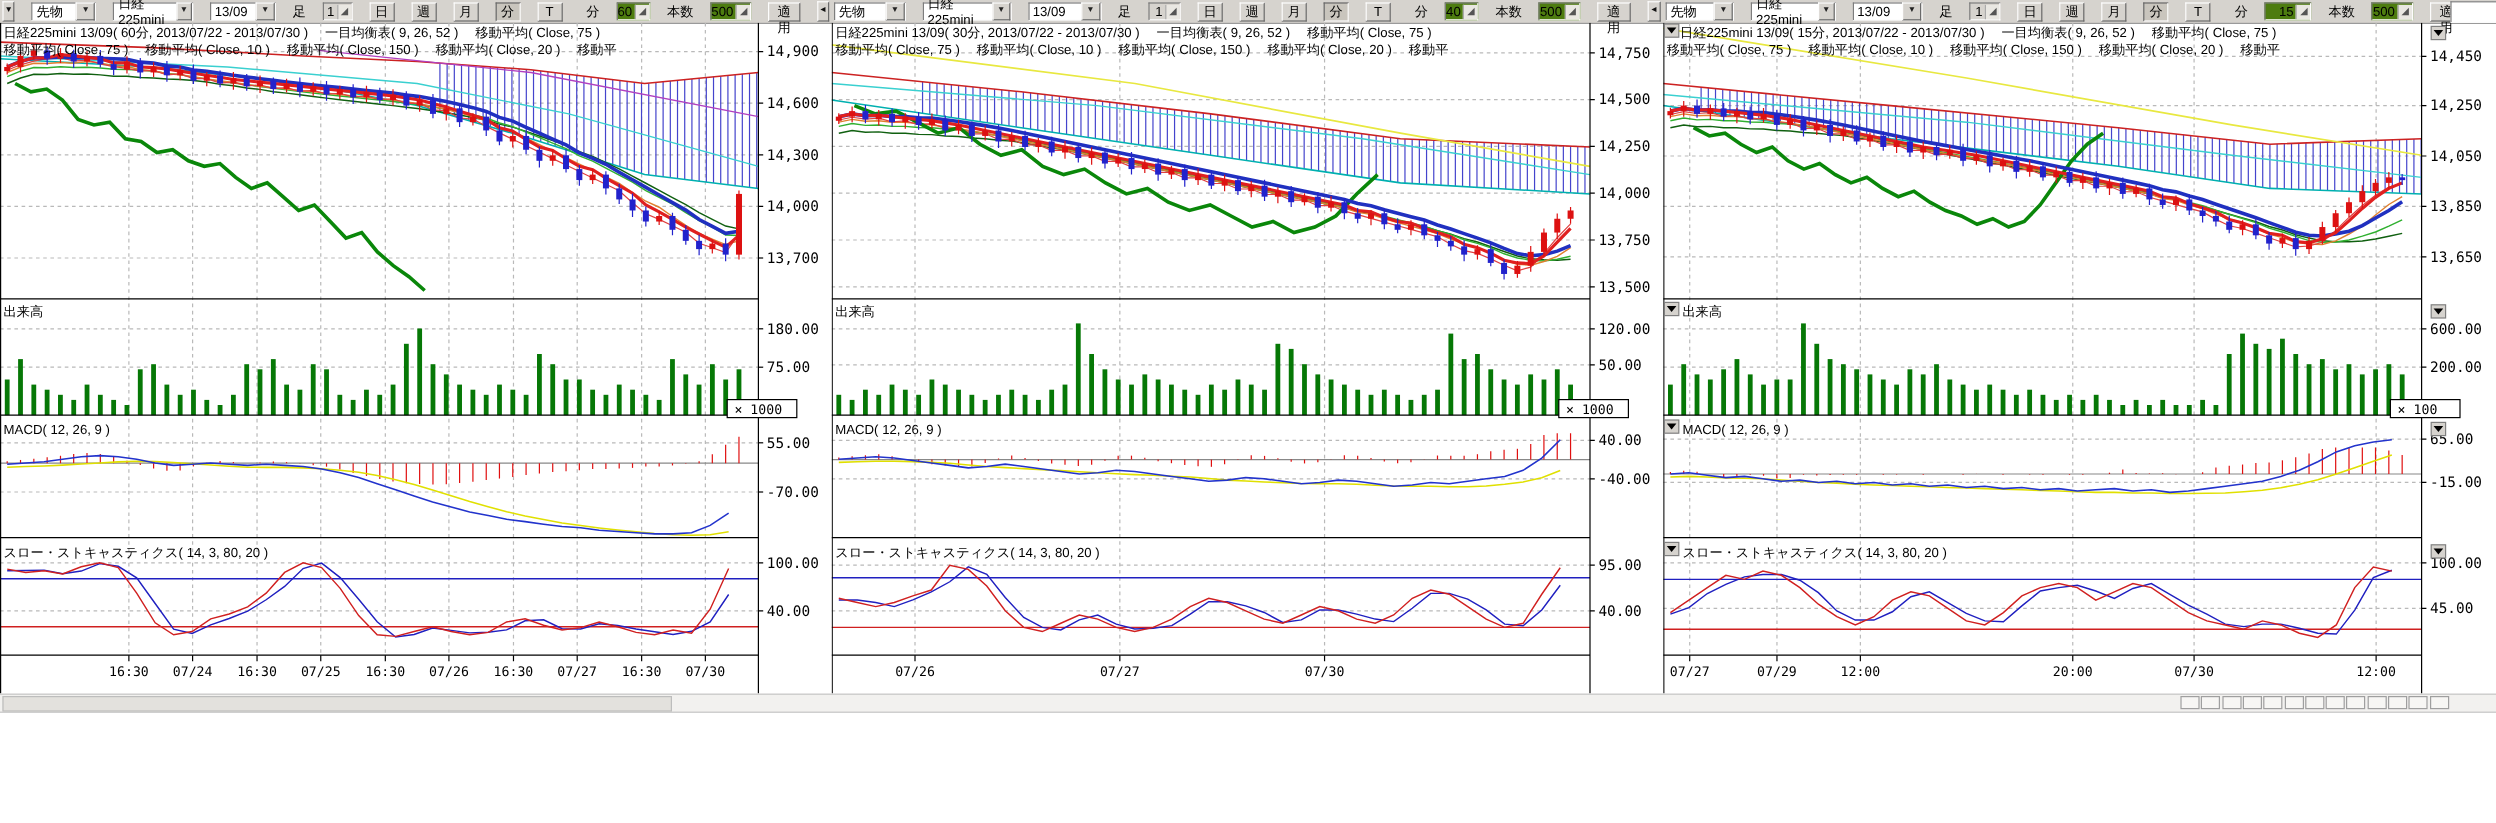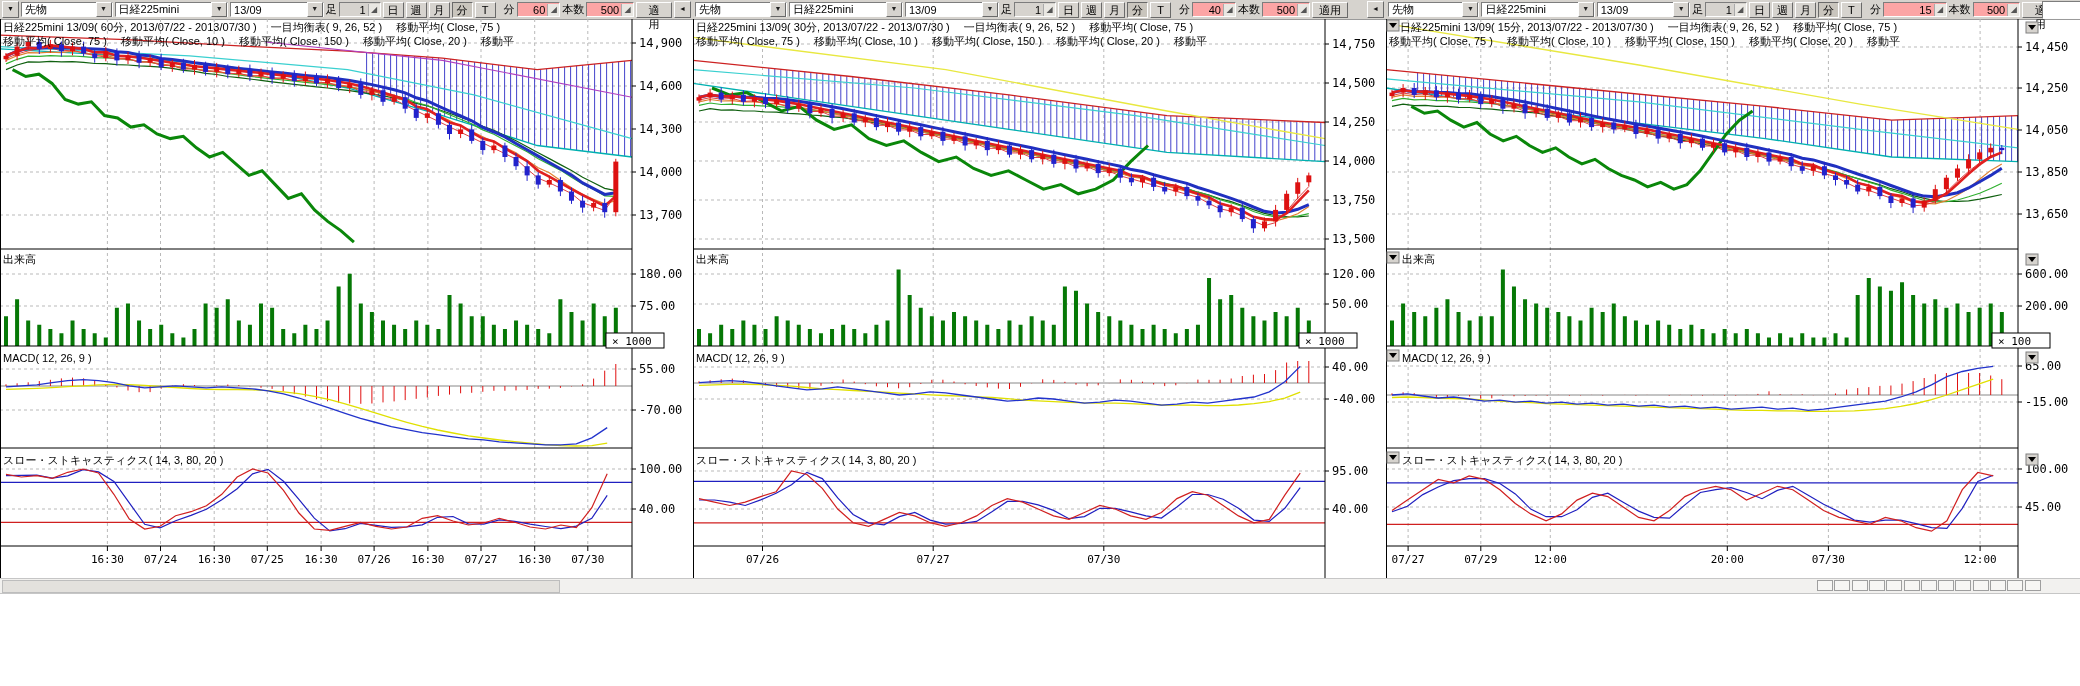--- a/index.html
+++ b/index.html
@@ -1,24 +1,24 @@
 <!DOCTYPE html>
 <html><head>
 <meta charset="utf-8">
 <style>
   html,body{margin:0;padding:0;background:#ffffff;}
   body{width:2080px;height:686px;position:relative;font-family:"Liberation Sans","DejaVu Sans",sans-serif;}
   #workspace{position:absolute;left:0;top:0;width:2080px;height:686px;background:#fff;overflow:hidden;}
   
   #toolbar-row{position:absolute;left:0;top:0;width:2080px;height:19px;background:#d6d3ce;border-bottom:1px solid #9a9a9a;}
-  .ptoolbar{position:absolute;top:0;height:19px;display:flex;align-items:center;gap:2px;padding-left:2px;box-sizing:border-box;}
+  .ptoolbar{position:absolute;top:0;height:19px;display:flex;align-items:center;gap:14px;padding-left:2px;box-sizing:border-box;}
   .tb-lbl{font-size:11px;color:#000;white-space:nowrap;}
   .combo{height:15px;background:#fff;border:1px solid;border-color:#7d7d7d #fdfdfd #fdfdfd #7d7d7d;display:flex;align-items:center;justify-content:space-between;font-size:11px;padding-left:3px;box-sizing:border-box;}
   .combo .cbtn{width:14px;height:13px;background:#d6d3ce;border:1px solid;border-color:#fdfdfd #6a6a6a #6a6a6a #fdfdfd;font-size:7px;line-height:11px;text-align:center;color:#222;}
-  .spin{height:15px;border:1px solid;border-color:#7d7d7d #fdfdfd #fdfdfd #7d7d7d;display:flex;align-items:center;justify-content:flex-end;font-size:11px;box-sizing:border-box;background:#fca5a5;}
+  .spin{height:15px;border:1px solid;border-color:#7d7d7d #fdfdfd #fdfdfd #7d7d7d;display:flex;align-items:center;justify-content:flex-end;font-size:11px;box-sizing:border-box;background:#4d7c0f;}
   .spin.dis{background:#d6d3ce;}
   .spin .sicon{width:11px;height:12px;margin-left:2px;background:#e9e7e2;border-left:1px solid #aaa;font-size:8px;line-height:12px;text-align:center;color:#555;}
   .pbtn{height:16px;min-width:21px;background:#d6d3ce;border:1px solid;border-color:#fdfdfd #6a6a6a #6a6a6a #fdfdfd;font-size:11px;text-align:center;line-height:14px;box-sizing:border-box;padding:0 2px;}
   .pbtn.pressed{border-color:#6a6a6a #fdfdfd #fdfdfd #6a6a6a;background:#c9c5bd;}
   .smallbtn{width:15px;height:15px;background:#d6d3ce;border:1px solid;border-color:#fdfdfd #6a6a6a #6a6a6a #fdfdfd;font-size:7px;line-height:13px;text-align:center;color:#111;}
   .apply{height:16px;padding:0 6px;}
   
   .chartsvg{position:absolute;top:19px;}
   
   #hscroll{position:absolute;left:0;top:578px;width:2080px;height:14px;background:#f2f1ef;border-top:1px solid #c6c6c6;border-bottom:1px solid #c6c6c6;}

